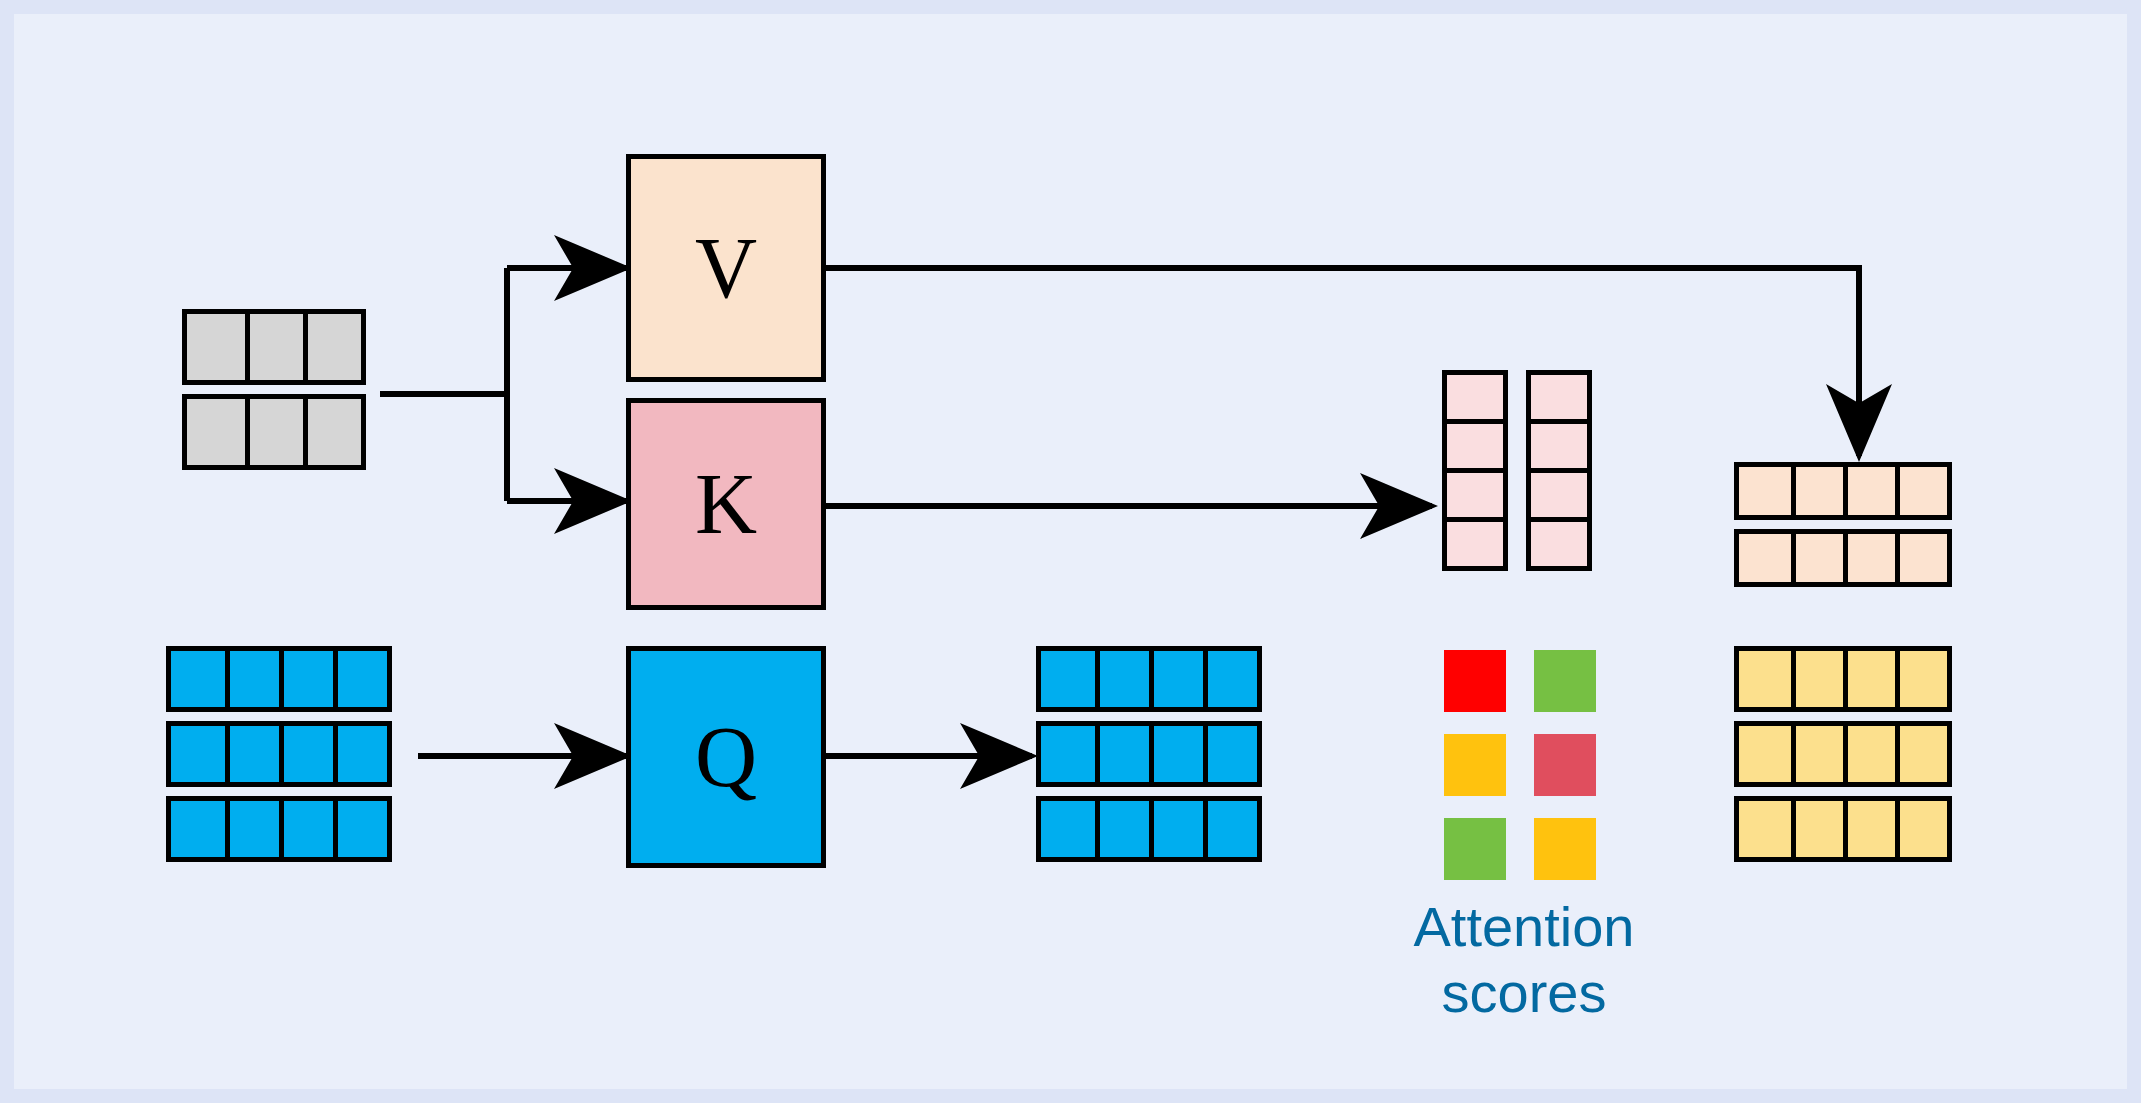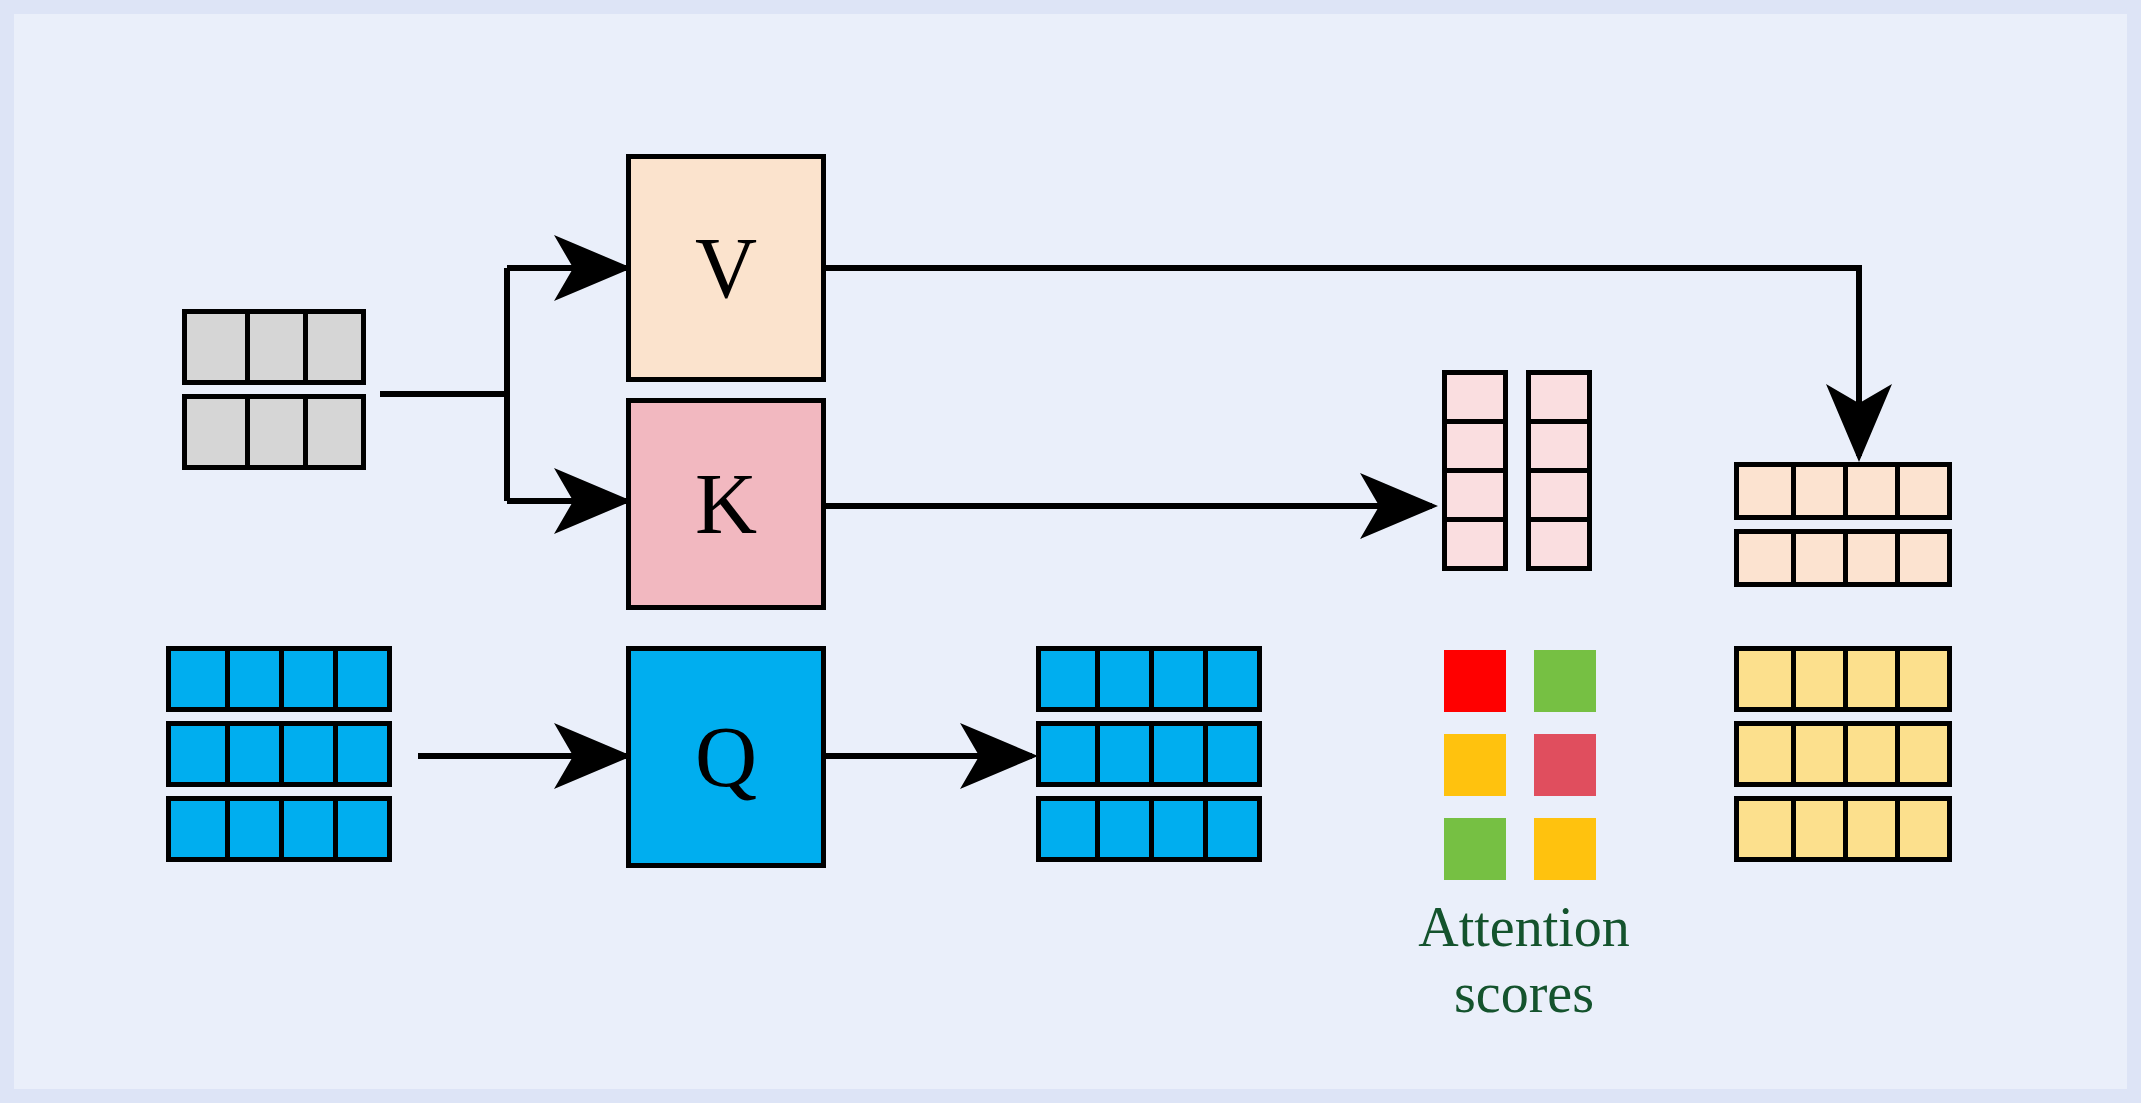--- a/index.html
+++ b/index.html
@@ -65,24 +65,24 @@
     row-gap: 22px;
   }
   .score-cell {
     width: 62px;
     height: 62px;
   }
   
   .caption {
     position: absolute;
     text-align: center;
-    color: #14532d;
+    color: #0369a1;
     font-size: 56px;
     line-height: 1.18;
-    font-family: Liberation Serif, serif;
+    font-family: Liberation Sans, sans-serif;
     white-space: pre-line;
   }
 </style>
 </head>
 <body>
 
 <div id="canvas">
 
   <svg id="svg-layer" viewBox="0 0 2141 1103" xmlns="http://www.w3.org/2000/svg">
     <defs>

